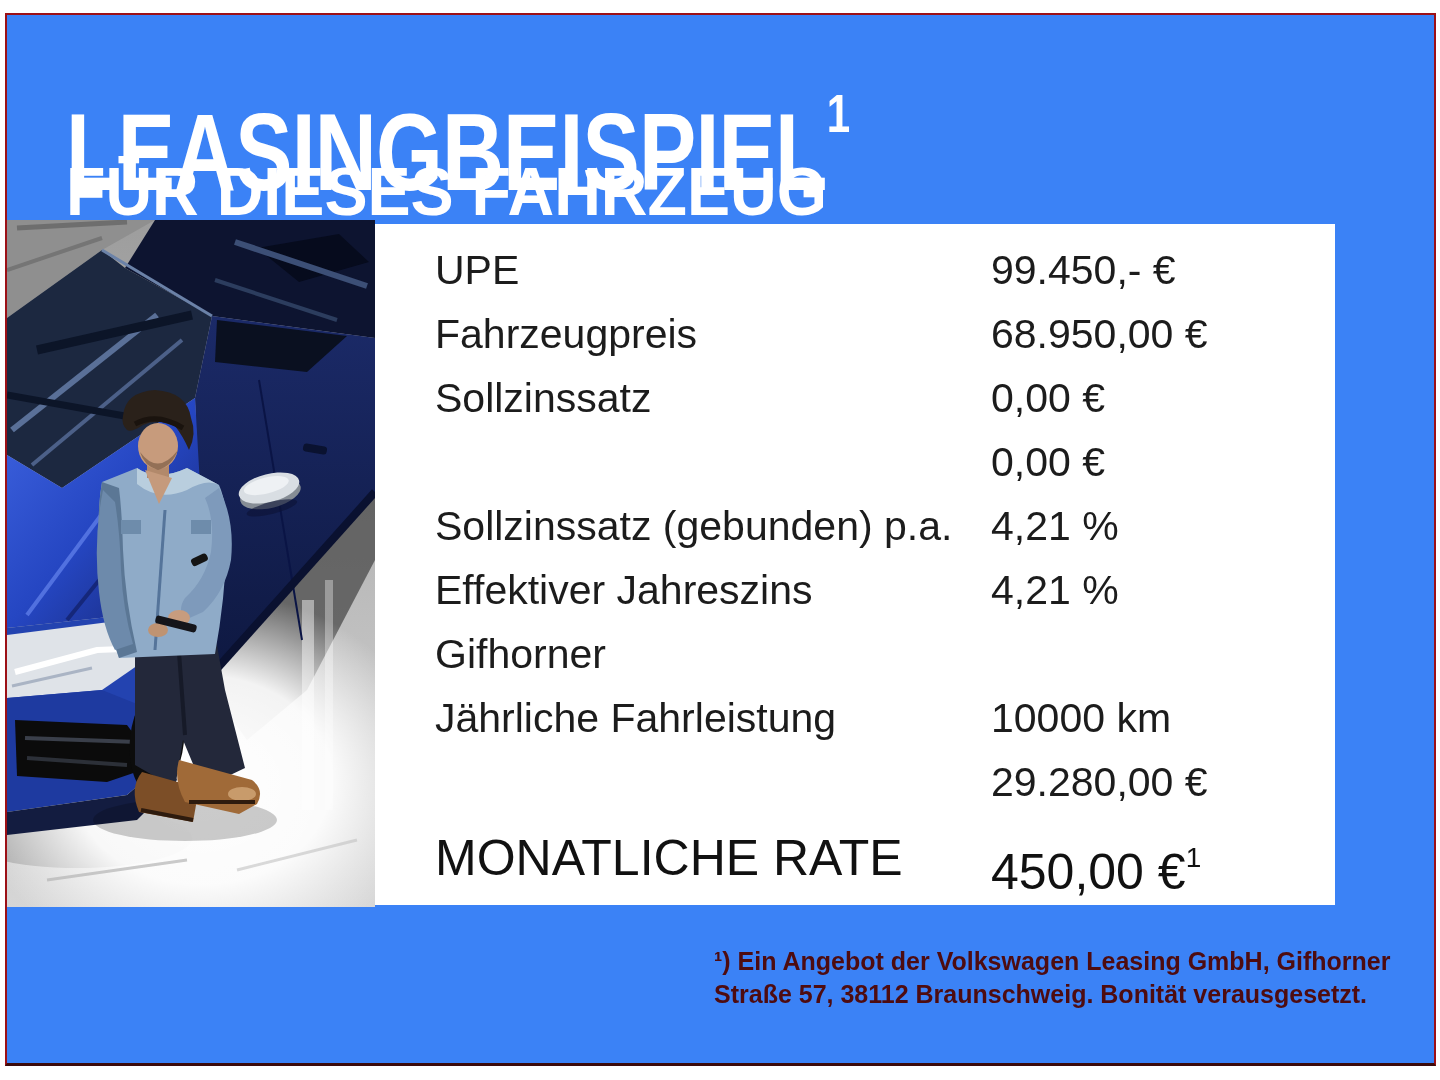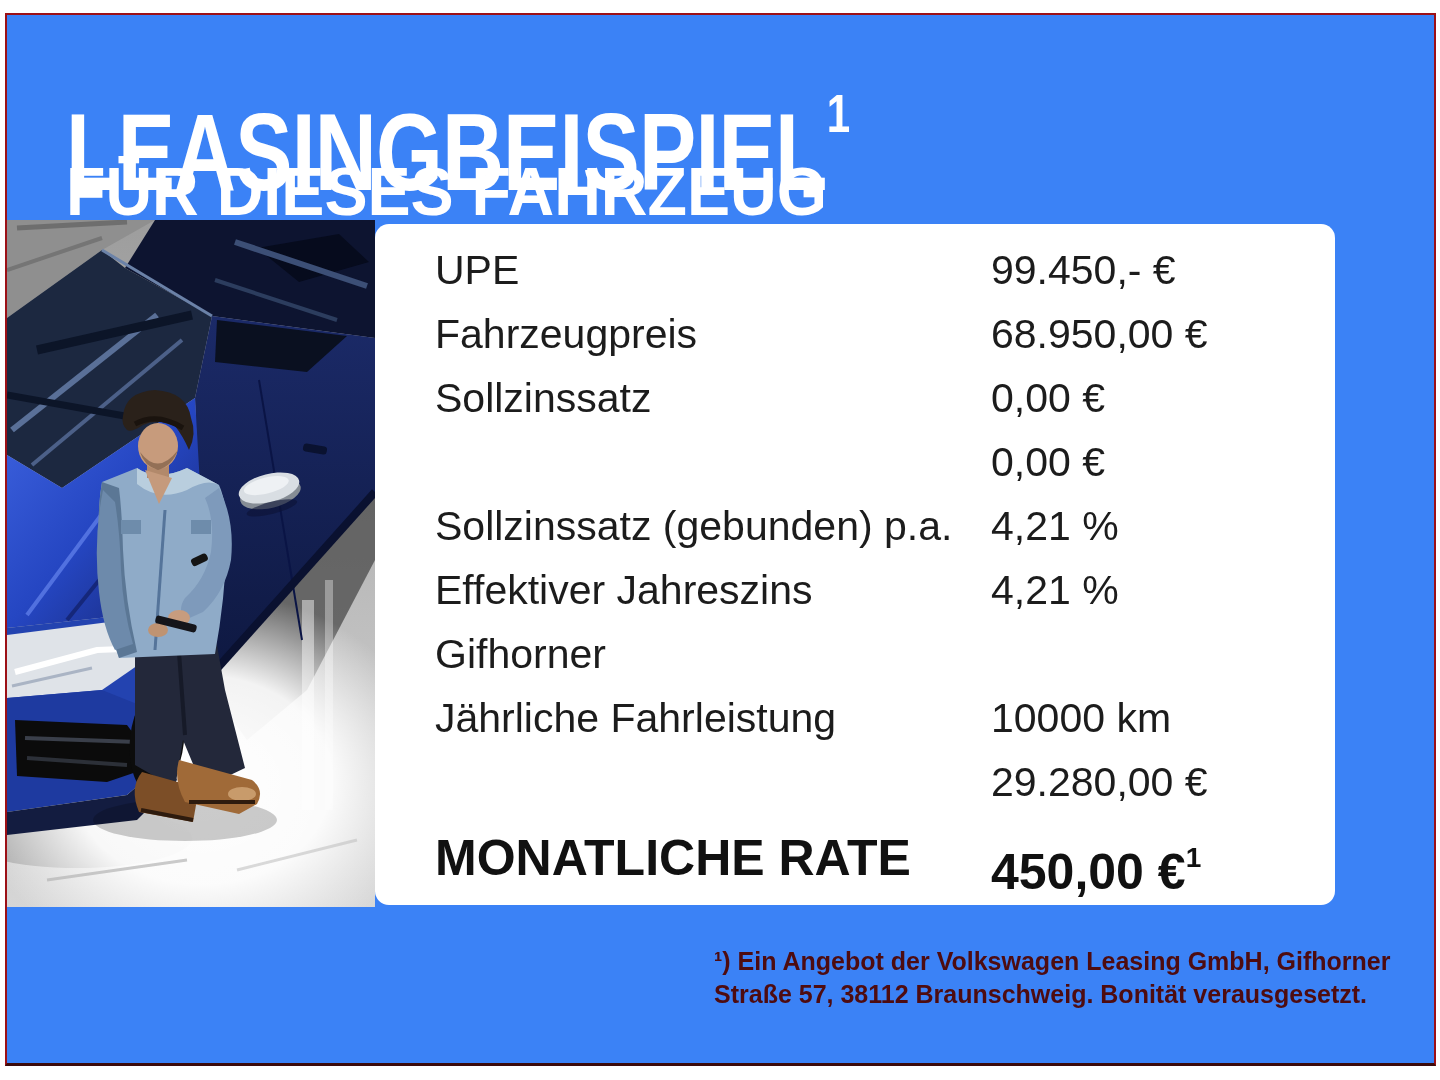--- a/index.html
+++ b/index.html
@@ -16,26 +16,26 @@
     letter-spacing:-1px;}
   .title .ts{font-size:54px;vertical-align:58px;letter-spacing:0;}
   .subtitle{position:absolute;left:59px;top:142px;color:#ffffff;font-weight:bold;
     font-size:68px;line-height:68px;white-space:nowrap;transform:scaleX(.95);transform-origin:0 0;}
 
   
   .photo{position:absolute;left:0px;top:205px;width:368px;height:687px;overflow:hidden;}
   .photo svg{display:block;}
 
   
-  .panel{position:absolute;left:368px;top:209px;width:960px;height:681px;background:#ffffff;border-radius:14px;}
+  .panel{position:absolute;left:368px;top:209px;width:960px;height:681px;background:#ffffff;}
   .rows{position:absolute;left:60px;top:14px;right:20px;}
   .row{position:relative;height:64px;line-height:64px;font-size:41px;color:#1c1c1c;white-space:nowrap;}
   .row .lab{display:inline-block;}
   .row .val{position:absolute;left:556px;top:0;}
-  .row.rate{height:76px;line-height:76px;margin-top:6px;font-size:50px;font-weight:bold;color:#111111;}
+  .row.rate{height:76px;line-height:76px;margin-top:6px;font-size:50px;font-weight:normal;color:#111111;}
   .row.rate .val{left:556px;}
   .row.rate .rs{font-size:28px;vertical-align:22px;}
 
   
   .footnote{position:absolute;left:707px;top:905px;color:#4e0c10;font-size:25px;line-height:33px;
     font-weight:bold;white-space:nowrap;margin-top:25px;}
 </style>
 </head>
 <body>
 

